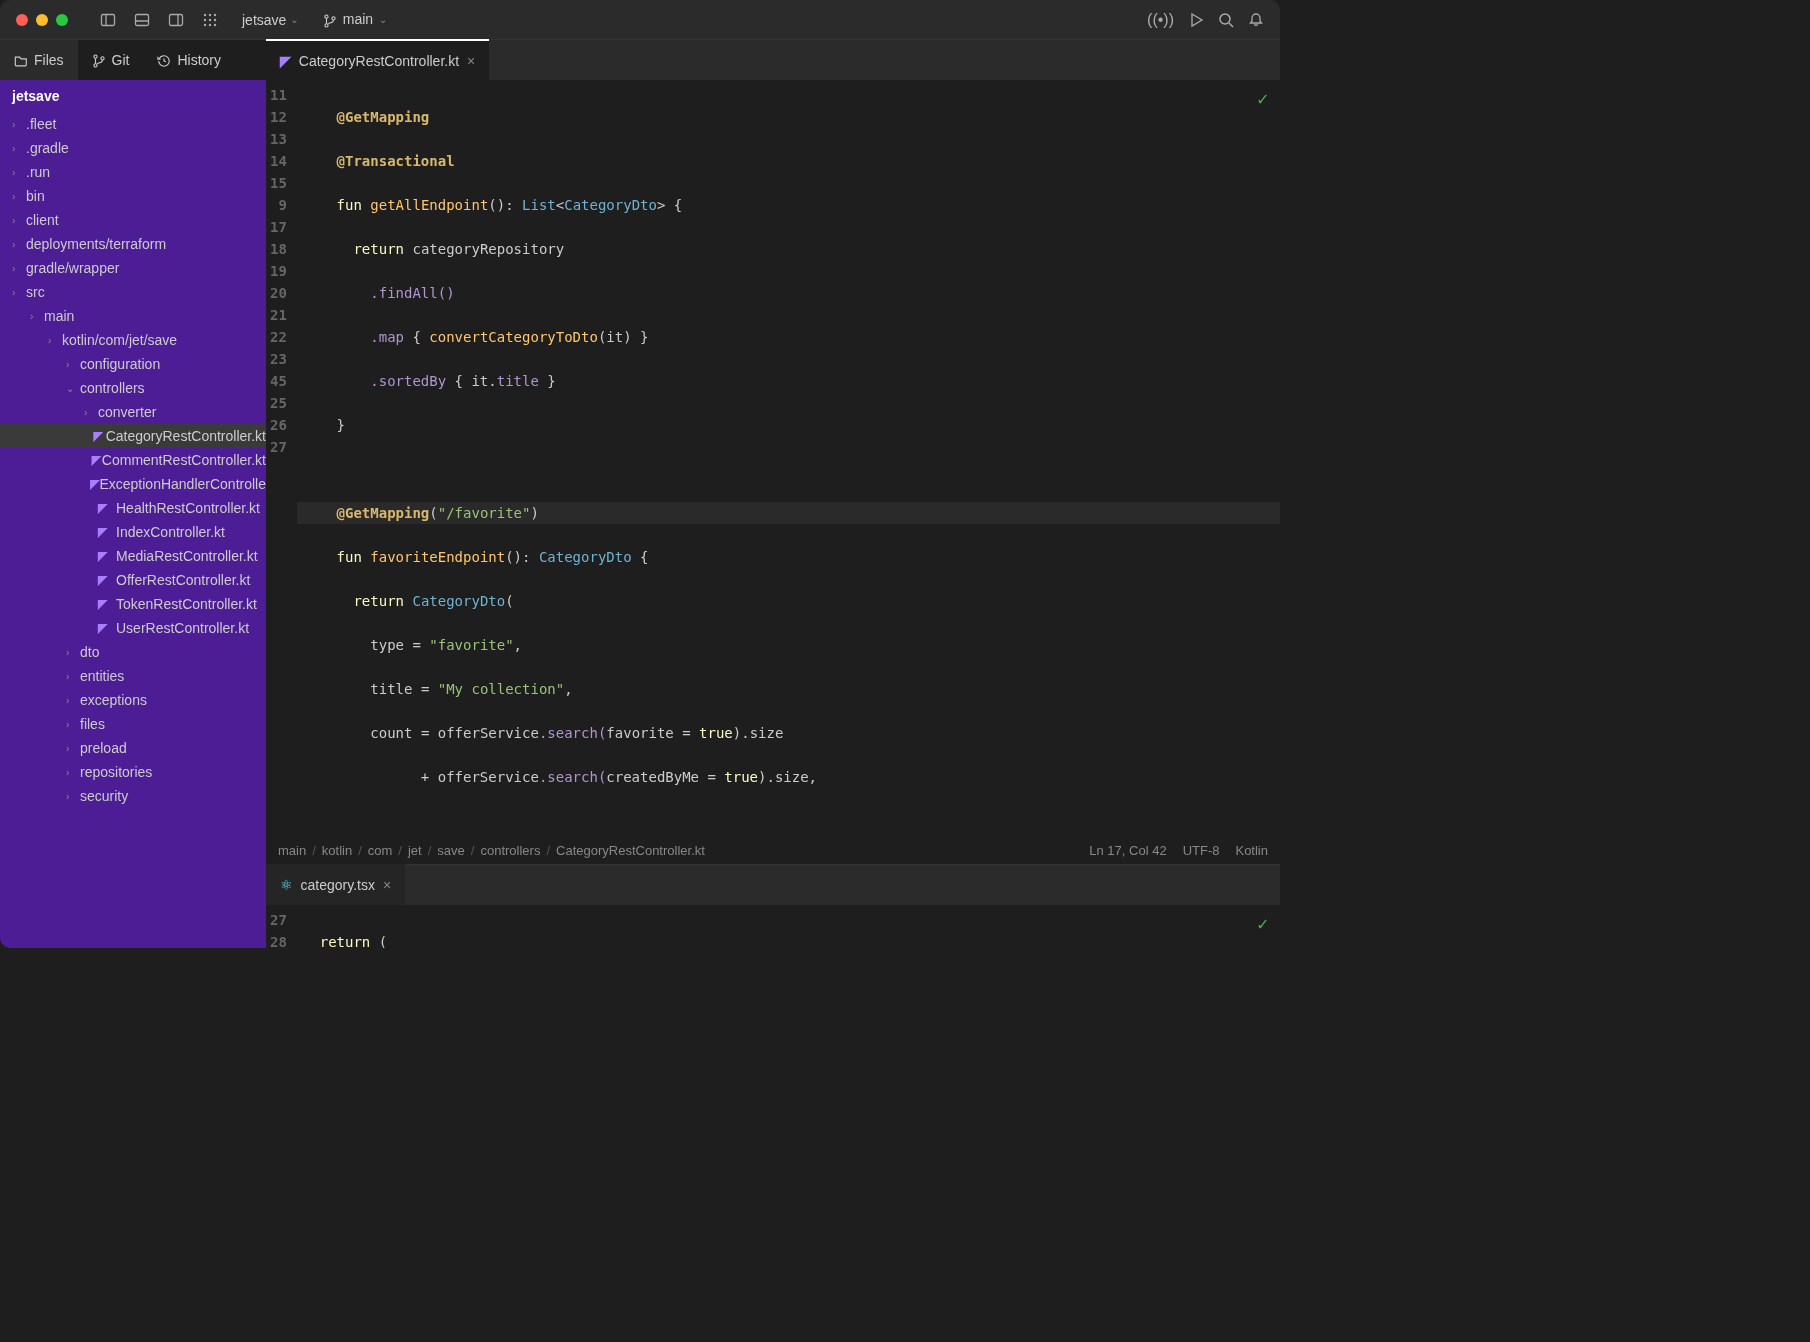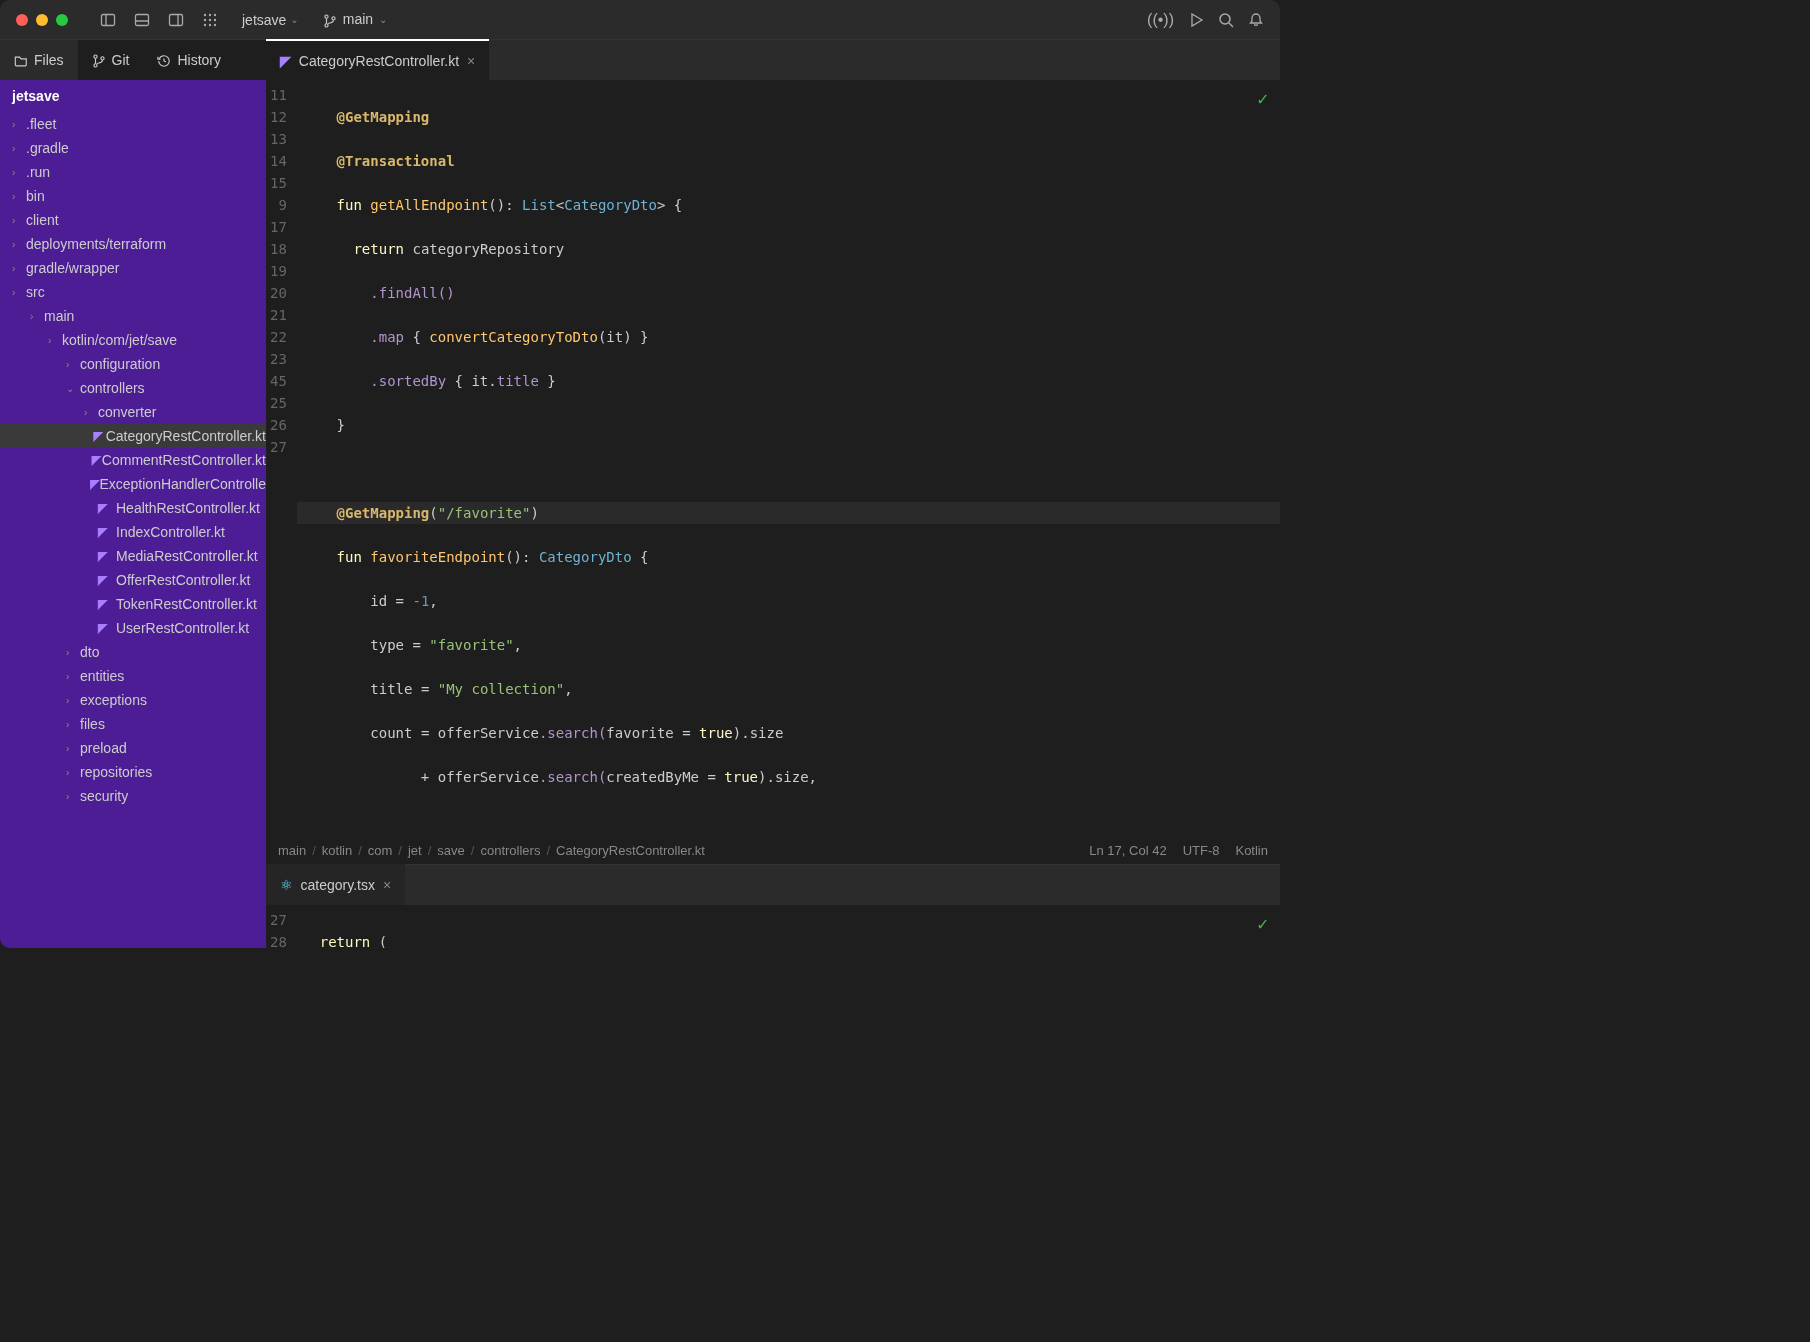--- a/index.html
+++ b/index.html
@@ -48,21 +48,21 @@
 
 .editors { flex: 1; display: flex; flex-direction: column; }
 .editor-pane { display: flex; flex-direction: column; position: relative; }
 .editor-pane.top { flex: 1.15; border-bottom: 1px solid #333; }
 .editor-pane.bottom { flex: 1; }
 .tab-bar { height: 40px; background: #2b2b2b; display: flex; align-items: stretch; }
 .tab { display: flex; align-items: center; gap: 8px; padding: 0 14px; background: #1e1e1e; font-size: 14px; color: #ccc; border-top: 2px solid #fff; margin-top: -1px; }
 .tab-bar.bottom-tabs .tab { border-top: none; background: #252525; }
 .tab .close { color: #888; cursor: pointer; font-size: 14px; }
 .code-area { flex: 1; display: flex; overflow: hidden; font-family: 'Menlo', 'Monaco', monospace; font-size: 14px; line-height: 22px; position: relative; }
-.gutter { background: #1e1e1e; color: #666; text-align: right; padding: 4px 10px 4px 4px; user-select: none; }
+.gutter { background: #1e1e1e; color: #666; text-align: right; padding: 4px 10px 4px 4px; user-select: none; font-weight: bold; }
 .gutter .ln { height: 22px; }
 .code { flex: 1; padding: 4px 0; white-space: pre; color: #ccc; }
 .code .line { height: 22px; padding-left: 6px; }
 .code .line.hl { background: #2a2a2a; }
 .checkmark { position: absolute; top: 8px; right: 12px; color: #4caf50; font-size: 18px; }
 
 .statusbar { height: 28px; display: flex; align-items: center; padding: 0 12px; font-size: 13px; color: #888; background: #1e1e1e; }
 .breadcrumb { display: flex; gap: 6px; align-items: center; }
 .statusbar-right { margin-left: auto; display: flex; gap: 16px; }
 
@@ -334,21 +334,21 @@
 <div class="line">    <span class="k-ann">@Transactional</span></div>
 <div class="line">    <span class="k-key">fun</span> <span class="k-fn">getAllEndpoint</span>(): <span class="k-type">List</span>&lt;<span class="k-type">CategoryDto</span>&gt; {</div>
 <div class="line">      <span class="k-key">return</span> <span class="k-var">categoryRepository</span></div>
 <div class="line">        <span class="k-prop">.findAll()</span></div>
 <div class="line">        <span class="k-prop">.map</span> { <span class="k-fn">convertCategoryToDto</span><span>(it) }</span></div>
 <div class="line">        <span class="k-prop">.sortedBy</span><span> { it.</span><span class="k-prop">title</span><span> }</span></div>
 <div class="line">    }</div>
 <div class="line"></div>
 <div class="line hl">    <span class="k-ann">@GetMapping</span>(<span class="k-str">"/favorite"</span>)</div>
 <div class="line">    <span class="k-key">fun</span> <span class="k-fn">favoriteEndpoint</span>(): <span class="k-type">CategoryDto</span> {</div>
-<div class="line">        <span class="k-var">id</span> = <span class="k-num">-1</span>,</div>
+<div class="line">      <span class="k-key">return</span> <span class="k-type">CategoryDto</span>(</div>
 <div class="line">        <span class="k-var">type</span> = <span class="k-str">"favorite"</span>,</div>
 <div class="line">        <span class="k-var">title</span> = <span class="k-str">"My collection"</span>,</div>
 <div class="line">        <span class="k-var">count</span> = <span class="k-var">offerService</span><span class="k-prop">.search(</span><span class="k-var">favorite</span> = <span class="k-key">true</span><span>).size</span></div>
 <div class="line">              + <span class="k-var">offerService</span><span class="k-prop">.search(</span><span class="k-var">createdByMe</span> = <span class="k-key">true</span><span>).size,</span></div>
         </div>
       </div>
       <div class="statusbar">
         <div class="breadcrumb" id="bc-top">
             <span>main</span>
             <span style="color: rgb(85, 85, 85);">/</span>

